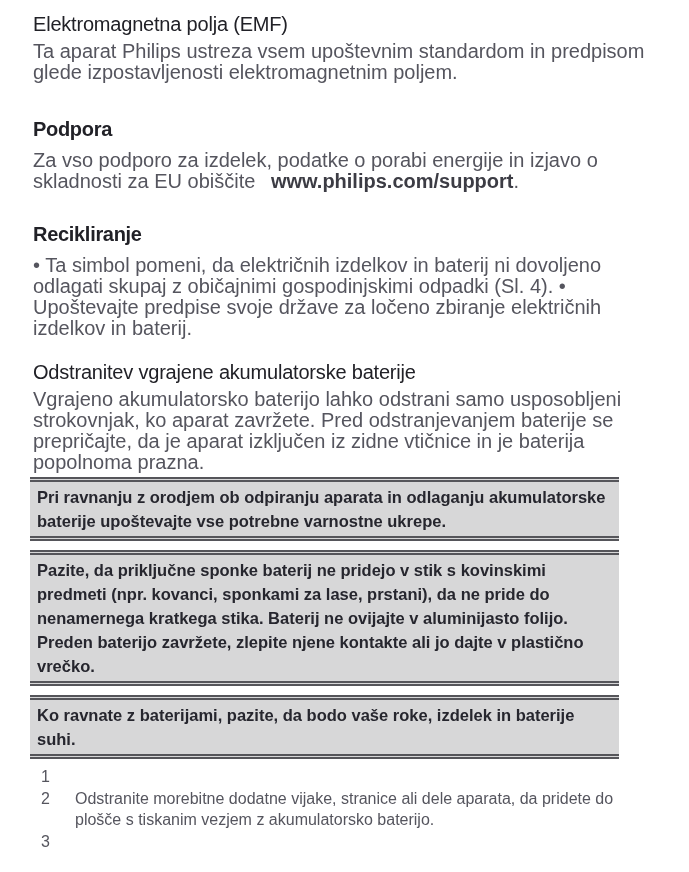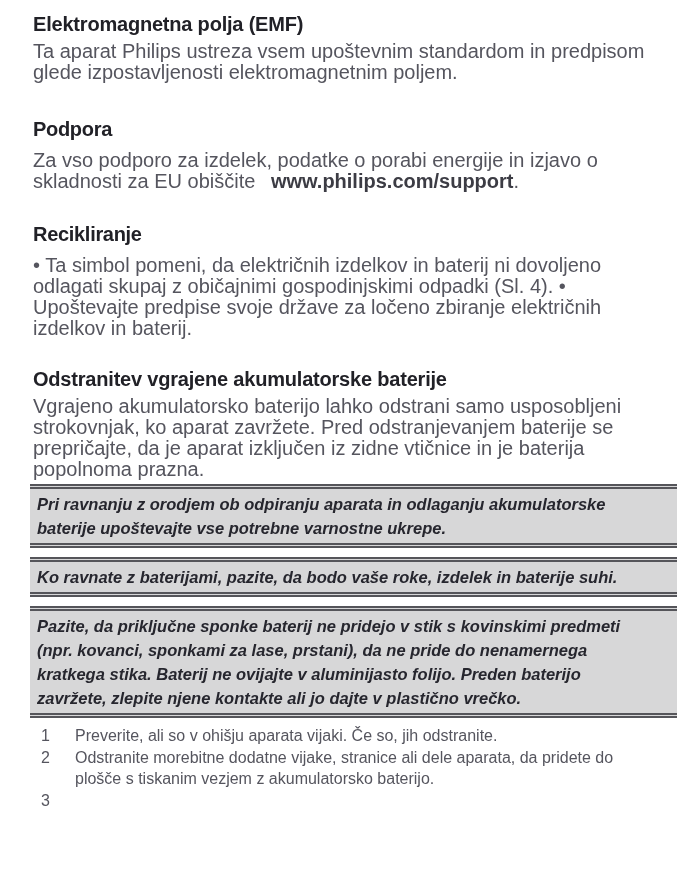--- a/index.html
+++ b/index.html
@@ -22,49 +22,48 @@
     font-size: 20px;
     line-height: 32px;
     font-weight: 700;
     color: #212127;
     letter-spacing: -0.3px;
   }
   
   .h-small {
     font-size: 20px;
     line-height: 24px;
-    font-weight: 700;
+    font-weight: 400;
     color: #212127;
     letter-spacing: -0.2px;
   }
   .body-text {
     font-size: 20px;
     line-height: 21px;
     color: #55555e;
     margin-top: 5px;
     max-width: 626px;
   }
   .body-text .bold-url {
     font-weight: 700;
     color: #3c3c44;
     margin-left: 10px;
   }
   .mb-podpora   { margin-bottom: 30px; }
   .mb-recik     { margin-bottom: 26px; }
-  .mb-odstr     { margin-bottom: 28px; }
+  .mb-odstr     { margin-bottom: 21px; }
   .mb-box       { margin-bottom: 4px; }
   
   .warning-box {
-    width: 647px;
+    width: 589px;
     margin-left: -3px;
     background: #d7d7d8;
     border-top: 5px double #55555a;
     border-bottom: 5px double #55555a;
     padding: 3px 8px 3px 7px;
-    font-style: italic;
   }
   .warning-box + .warning-box { margin-top: 9px; }
   .warning-box p {
     font-size: 16.5px;
     line-height: 24px;
     font-weight: 700;
     color: #26262e;
     max-width: 600px;
   }
   .box3 { margin-top: 9px; }
@@ -107,32 +106,31 @@
   <h1 class="h-large">Recikliranje</h1>
   <p class="body-text mb-odstr">• Ta simbol pomeni, da električnih izdelkov in baterij ni dovoljeno odlagati skupaj z običajnimi gospodinjskimi odpadki (Sl. 4). • Upoštevajte predpise svoje države za ločeno zbiranje električnih izdelkov in baterij.</p>
 
   <h2 class="h-small">Odstranitev vgrajene akumulatorske baterije</h2>
   <p class="body-text mb-box">Vgrajeno akumulatorsko baterijo lahko odstrani samo usposobljeni strokovnjak, ko aparat zavržete. Pred odstranjevanjem baterije se prepričajte, da je aparat izključen iz zidne vtičnice in je baterija popolnoma prazna.</p>
 
   <div class="warning-box">
     <p>Pri ravnanju z orodjem ob odpiranju aparata in odlaganju akumulatorske baterije upoštevajte vse potrebne varnostne ukrepe.</p>
   </div>
 
+  <div class="warning-box box3">
+    <p>Pazite, da priključne sponke baterij ne pridejo v stik s kovinskimi predmeti (npr. kovanci, sponkami za lase, prstani), da ne pride do nenamernega kratkega stika. Baterij ne ovijajte v aluminijasto folijo. Preden baterijo zavržete, zlepite njene kontakte ali jo dajte v plastično vrečko.</p>
+  </div>
+
   <div class="warning-box">
     <p>Ko ravnate z baterijami, pazite, da bodo vaše roke, izdelek in baterije suhi.</p>
-  </div>
-
-  <div class="warning-box box3">
-    <p>Pazite, da priključne sponke baterij ne pridejo v stik s kovinskimi predmeti (npr. kovanci, sponkami za lase, prstani), da ne pride do nenamernega kratkega stika. Baterij ne ovijajte v aluminijasto folijo. Preden baterijo zavržete, zlepite njene kontakte ali jo dajte v plastično vrečko.</p>
   </div>
 
   <ol class="steps">
     <li class="step-row">
       <span class="step-num">1</span>
-      <span class="step-text">Preverite, ali so v ohišju aparata vijaki. Če so, jih odstranite.</span>
     </li>
     <li class="step-row">
       <span class="step-num">2</span>
       <span class="step-text">Odstranite morebitne dodatne vijake, stranice ali dele aparata, da pridete do plošče s tiskanim vezjem z akumulatorsko baterijo.</span>
     </li>
     <li class="step-row">
       <span class="step-num">3</span>
     </li>
   </ol>
 

